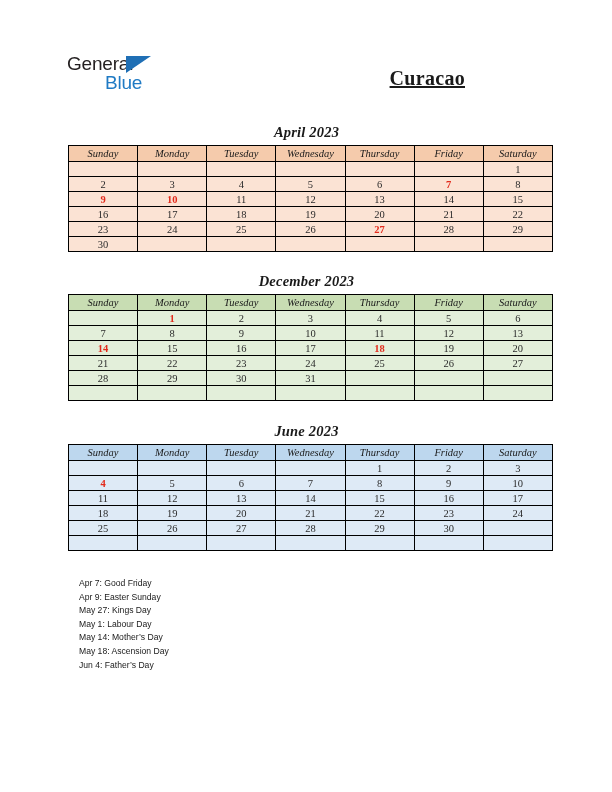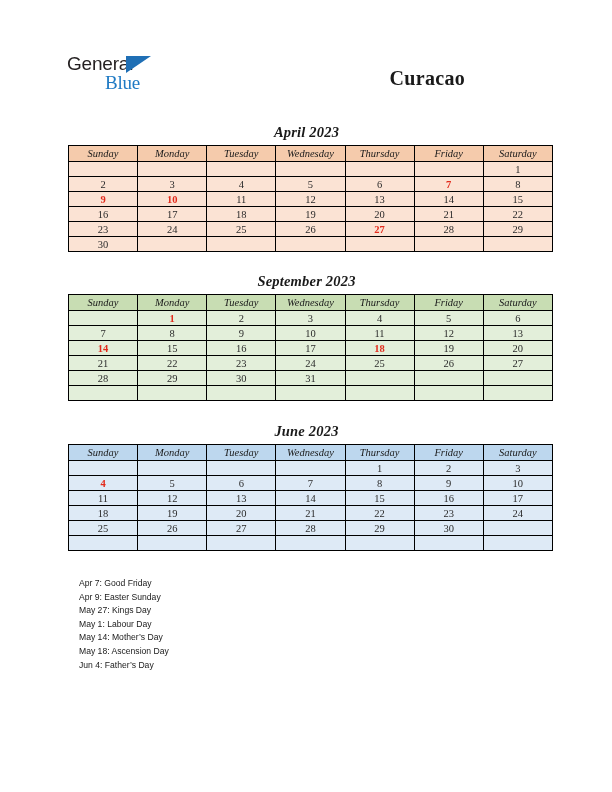--- a/index.html
+++ b/index.html
@@ -46,35 +46,36 @@
     top: 2px;
     width: 0;
     height: 0;
     border-left: 25px solid #1f6fb5;
     border-bottom: 17px solid transparent;
   }
   .logo-blue {
     position: absolute;
     left: 38px;
     top: 19px;
-    font-family: Liberation Serif, serif;
+    font-family: Liberation Sans, sans-serif;
     font-size: 19px;
     color: #1f7ac4;
     letter-spacing: -0.2px;
     line-height: 20px;
   }
   .country-title {
     position: absolute;
     right: 67px;
     top: 17px;
     font-family: "Liberation Serif", serif;
     font-weight: bold;
     font-size: 20px;
     color: #1a1a1a;
     letter-spacing: 0.3px;
+    text-decoration: underline;
   }
 
   
   .month-block {
     position: absolute;
     left: 68px;
     width: 477px;
   }
   #month-0 { top: 108px; }
   #month-1 { top: 257px; }
@@ -232,21 +233,21 @@
           <td></td>
           <td></td>
           <td></td>
           <td></td>
         </tr>
       </tbody>
   </table>
 </div>
 
 <div class="month-block" id="month-1">
-  <div class="month-title">September 2023</div>
+  <div class="month-title">December 2023</div>
   <table class="cal">
     <thead>
       <tr>
           <th>Sunday</th>
           <th>Monday</th>
           <th>Tuesday</th>
           <th>Wednesday</th>
           <th>Thursday</th>
           <th>Friday</th>
           <th>Saturday</th>

